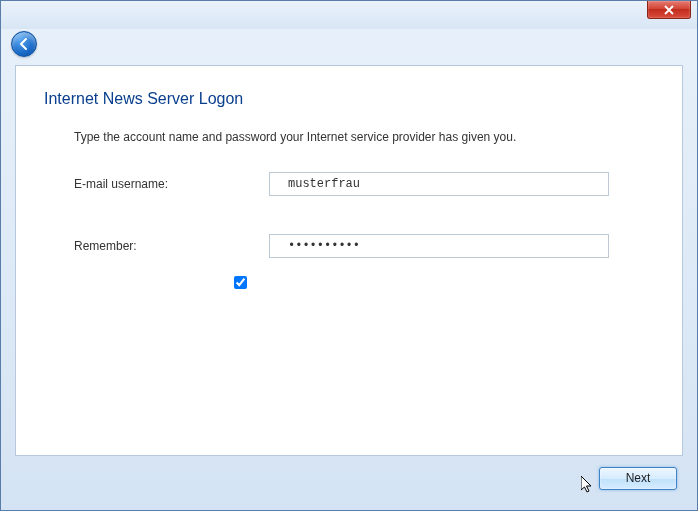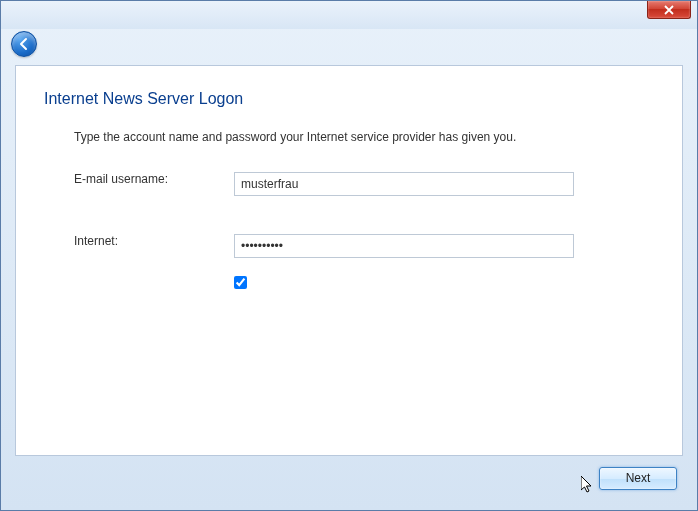--- a/index.html
+++ b/index.html
@@ -84,34 +84,36 @@
       margin-bottom: 22px;
     }
     .instruction {
       font-size: 12px;
       color: #333;
       margin-left: 30px;
       margin-bottom: 28px;
     }
     .form-row {
       display: flex;
+      align-items: center;
       margin-left: 30px;
       margin-bottom: 18px;
+      gap: 35px;
     }
     .form-label {
       width: 160px;
       font-size: 12px;
       color: #333;
     }
     .text-input {
       width: 340px;
       height: 24px;
       border: 1px solid #bec9d6;
-      padding: 2px 6px;
-      font-family: Liberation Sans, sans-serif;
+      padding: 2px 18px;
+      font-family: Liberation Mono, monospace;
       font-size: 12px;
       color: #333;
       outline: none;
     }
     .password-row {
       margin-top: 38px;
     }
     .checkbox-row {
       margin-left: 190px;
       margin-top: 8px;
@@ -191,21 +193,21 @@
   <div class="content-panel">
     <h1 class="page-title">Internet News Server Logon</h1>
     <div class="instruction">Type the account name and password your Internet service provider has given you.</div>
 
     <div class="form-row">
       <label class="form-label">E-mail username:</label>
       <input type="text" class="text-input" value="musterfrau" style="">
     </div>
 
     <div class="form-row password-row">
-      <label class="form-label">Internet:</label>
+      <label class="form-label">Remember:</label>
       <input type="text" class="text-input" value="••••••••••" style="">
     </div>
 
     <div class="checkbox-row">
       <input type="checkbox" class="checkbox" checked="" style="">
     </div>
   </div>
 
   <div class="button-bar">
     <button class="wizard-btn primary">Next</button>

